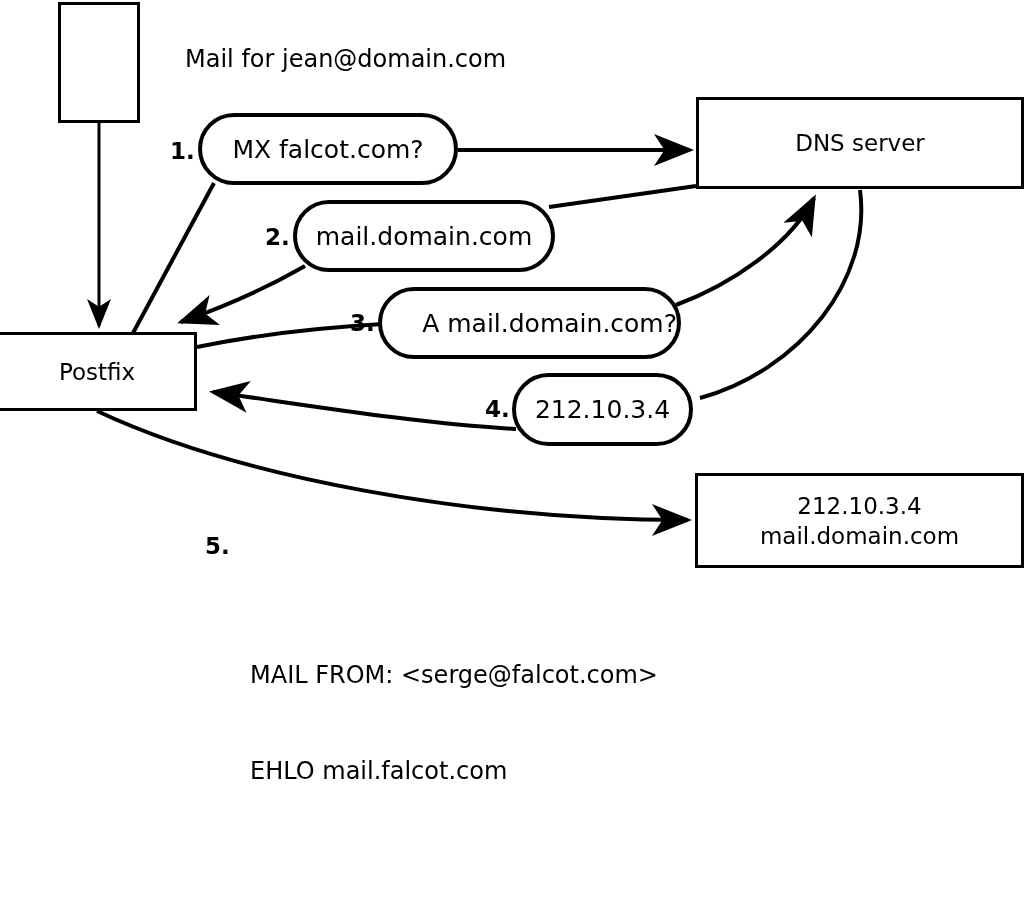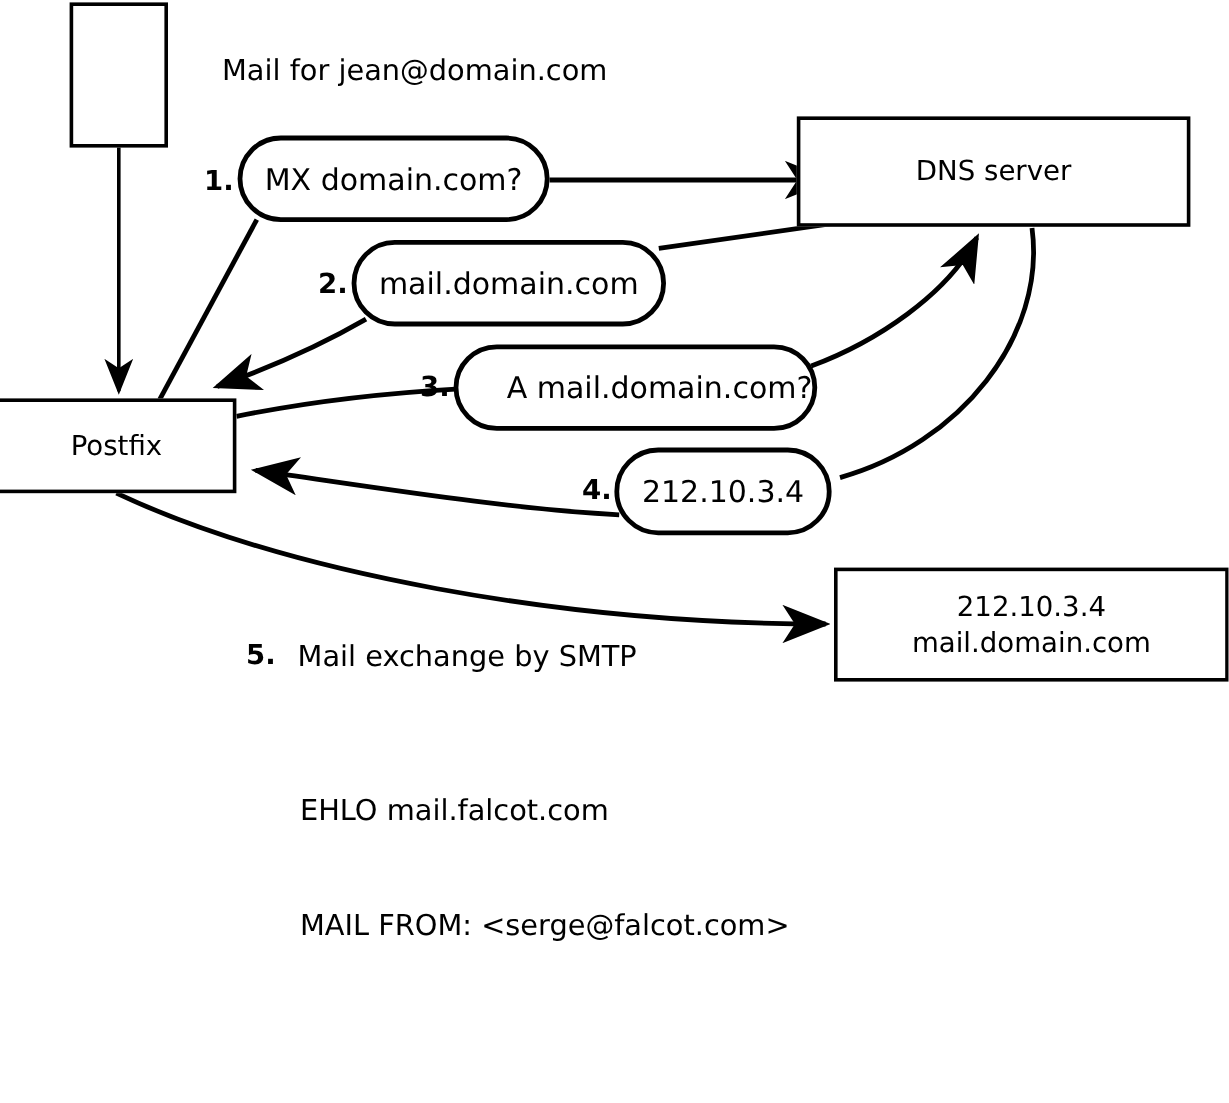--- a/index.html
+++ b/index.html
@@ -106,59 +106,58 @@
 
     <path d="M 97,411 C 240,478 470,520 688,520" fill="none" stroke="#000000" stroke-width="4" marker-end="url(#arrowhead)"></path>
   </svg>
 
   <div class="node-rect" style="left:58px; top:2px; width:82px; height:121px;">
     <span></span>
   </div>
 
   <div class="free-text" style="left:168px; top:47px;margin-left:17px;">Mail for jean@domain.com</div>
 
-  <div class="node-rect" style="left:664px; top:97px; width:328px; height:92px;">
+  <div class="node-rect" style="left:696px; top:97px; width:328px; height:92px;">
     <span>DNS server</span>
   </div>
 
   <div class="node-rect" style="left:-3px; top:332px; width:200px; height:79px;">
     <span>Postfix</span>
   </div>
 
   <div class="node-rect" style="left:695px; top:473px; width:329px; height:95px; flex-direction:column;">
     <span>212.10.3.4</span>
     <span>mail.domain.com</span>
   </div>
 
   <div class="step-num" style="left:170px; top:140px;">1.</div>
   <div class="bubble" style="left:198px; top:113px; width:260px; height:72px;">
-    <span>MX domain.com?</span>
+    <span>MX falcot.com?</span>
   </div>
 
   <div class="step-num" style="left:265px; top:226px;">2.</div>
   <div class="bubble" style="left:293px; top:200px; width:262px; height:72px;">
     <span>mail.domain.com</span>
   </div>
 
   <div class="step-num" style="left:350px; top:312px;">3.</div>
   <div class="bubble" style="left:378px; top:287px; width:303px; height:72px;justify-content:flex-end;">
     <span>A mail.domain.com?</span>
   </div>
 
   <div class="step-num" style="left:485px; top:398px;">4.</div>
   <div class="bubble" style="left:512px; top:373px; width:181px; height:73px;">
     <span>212.10.3.4</span>
   </div>
 
   <div class="step-num" style="left:205px; top:535px;">5.</div>
-  <div class="free-text" style="left:248px; top:535px;">Mail exchange by SMTP</div>
 
   <div class="transcript" style="left:250px; top:595px;">
+    <div>MAIL FROM: &lt;serge@falcot.com&gt;</div>
     <div>EHLO mail.falcot.com</div>
-    <div>MAIL FROM: &lt;serge@falcot.com&gt;</div>
     
     
     
     
     
     
     
   </div>
 
 </div>

